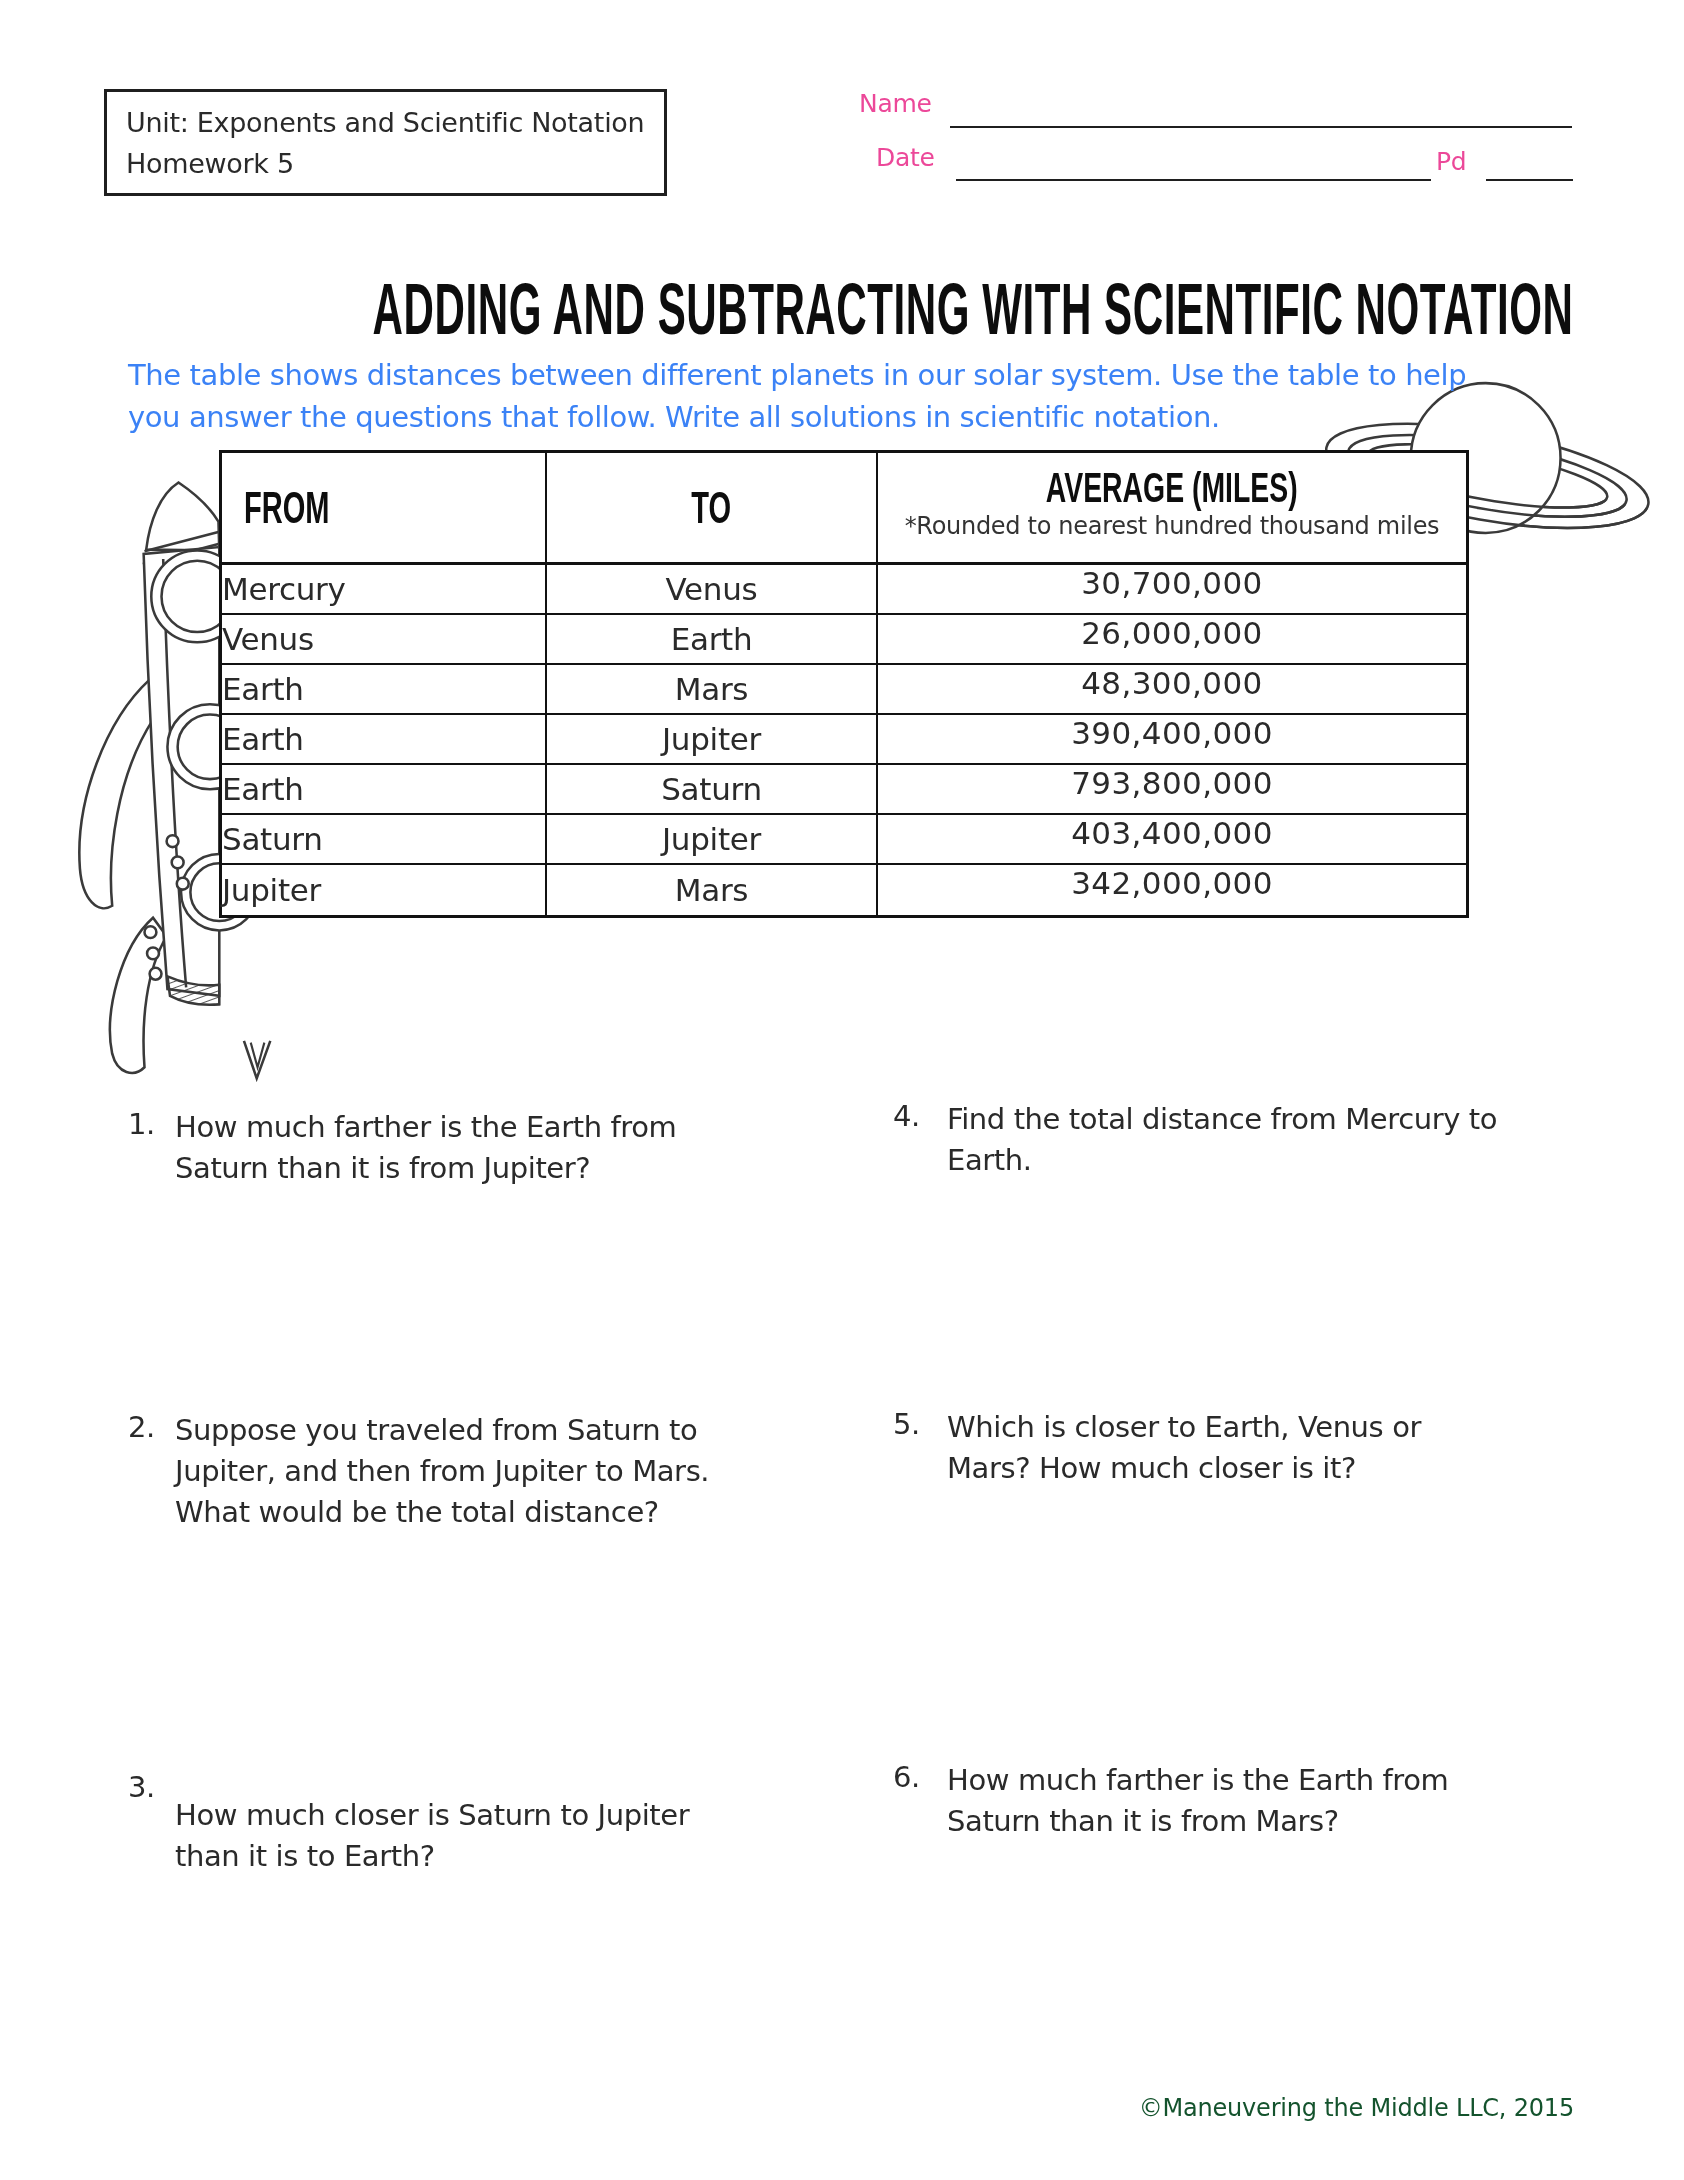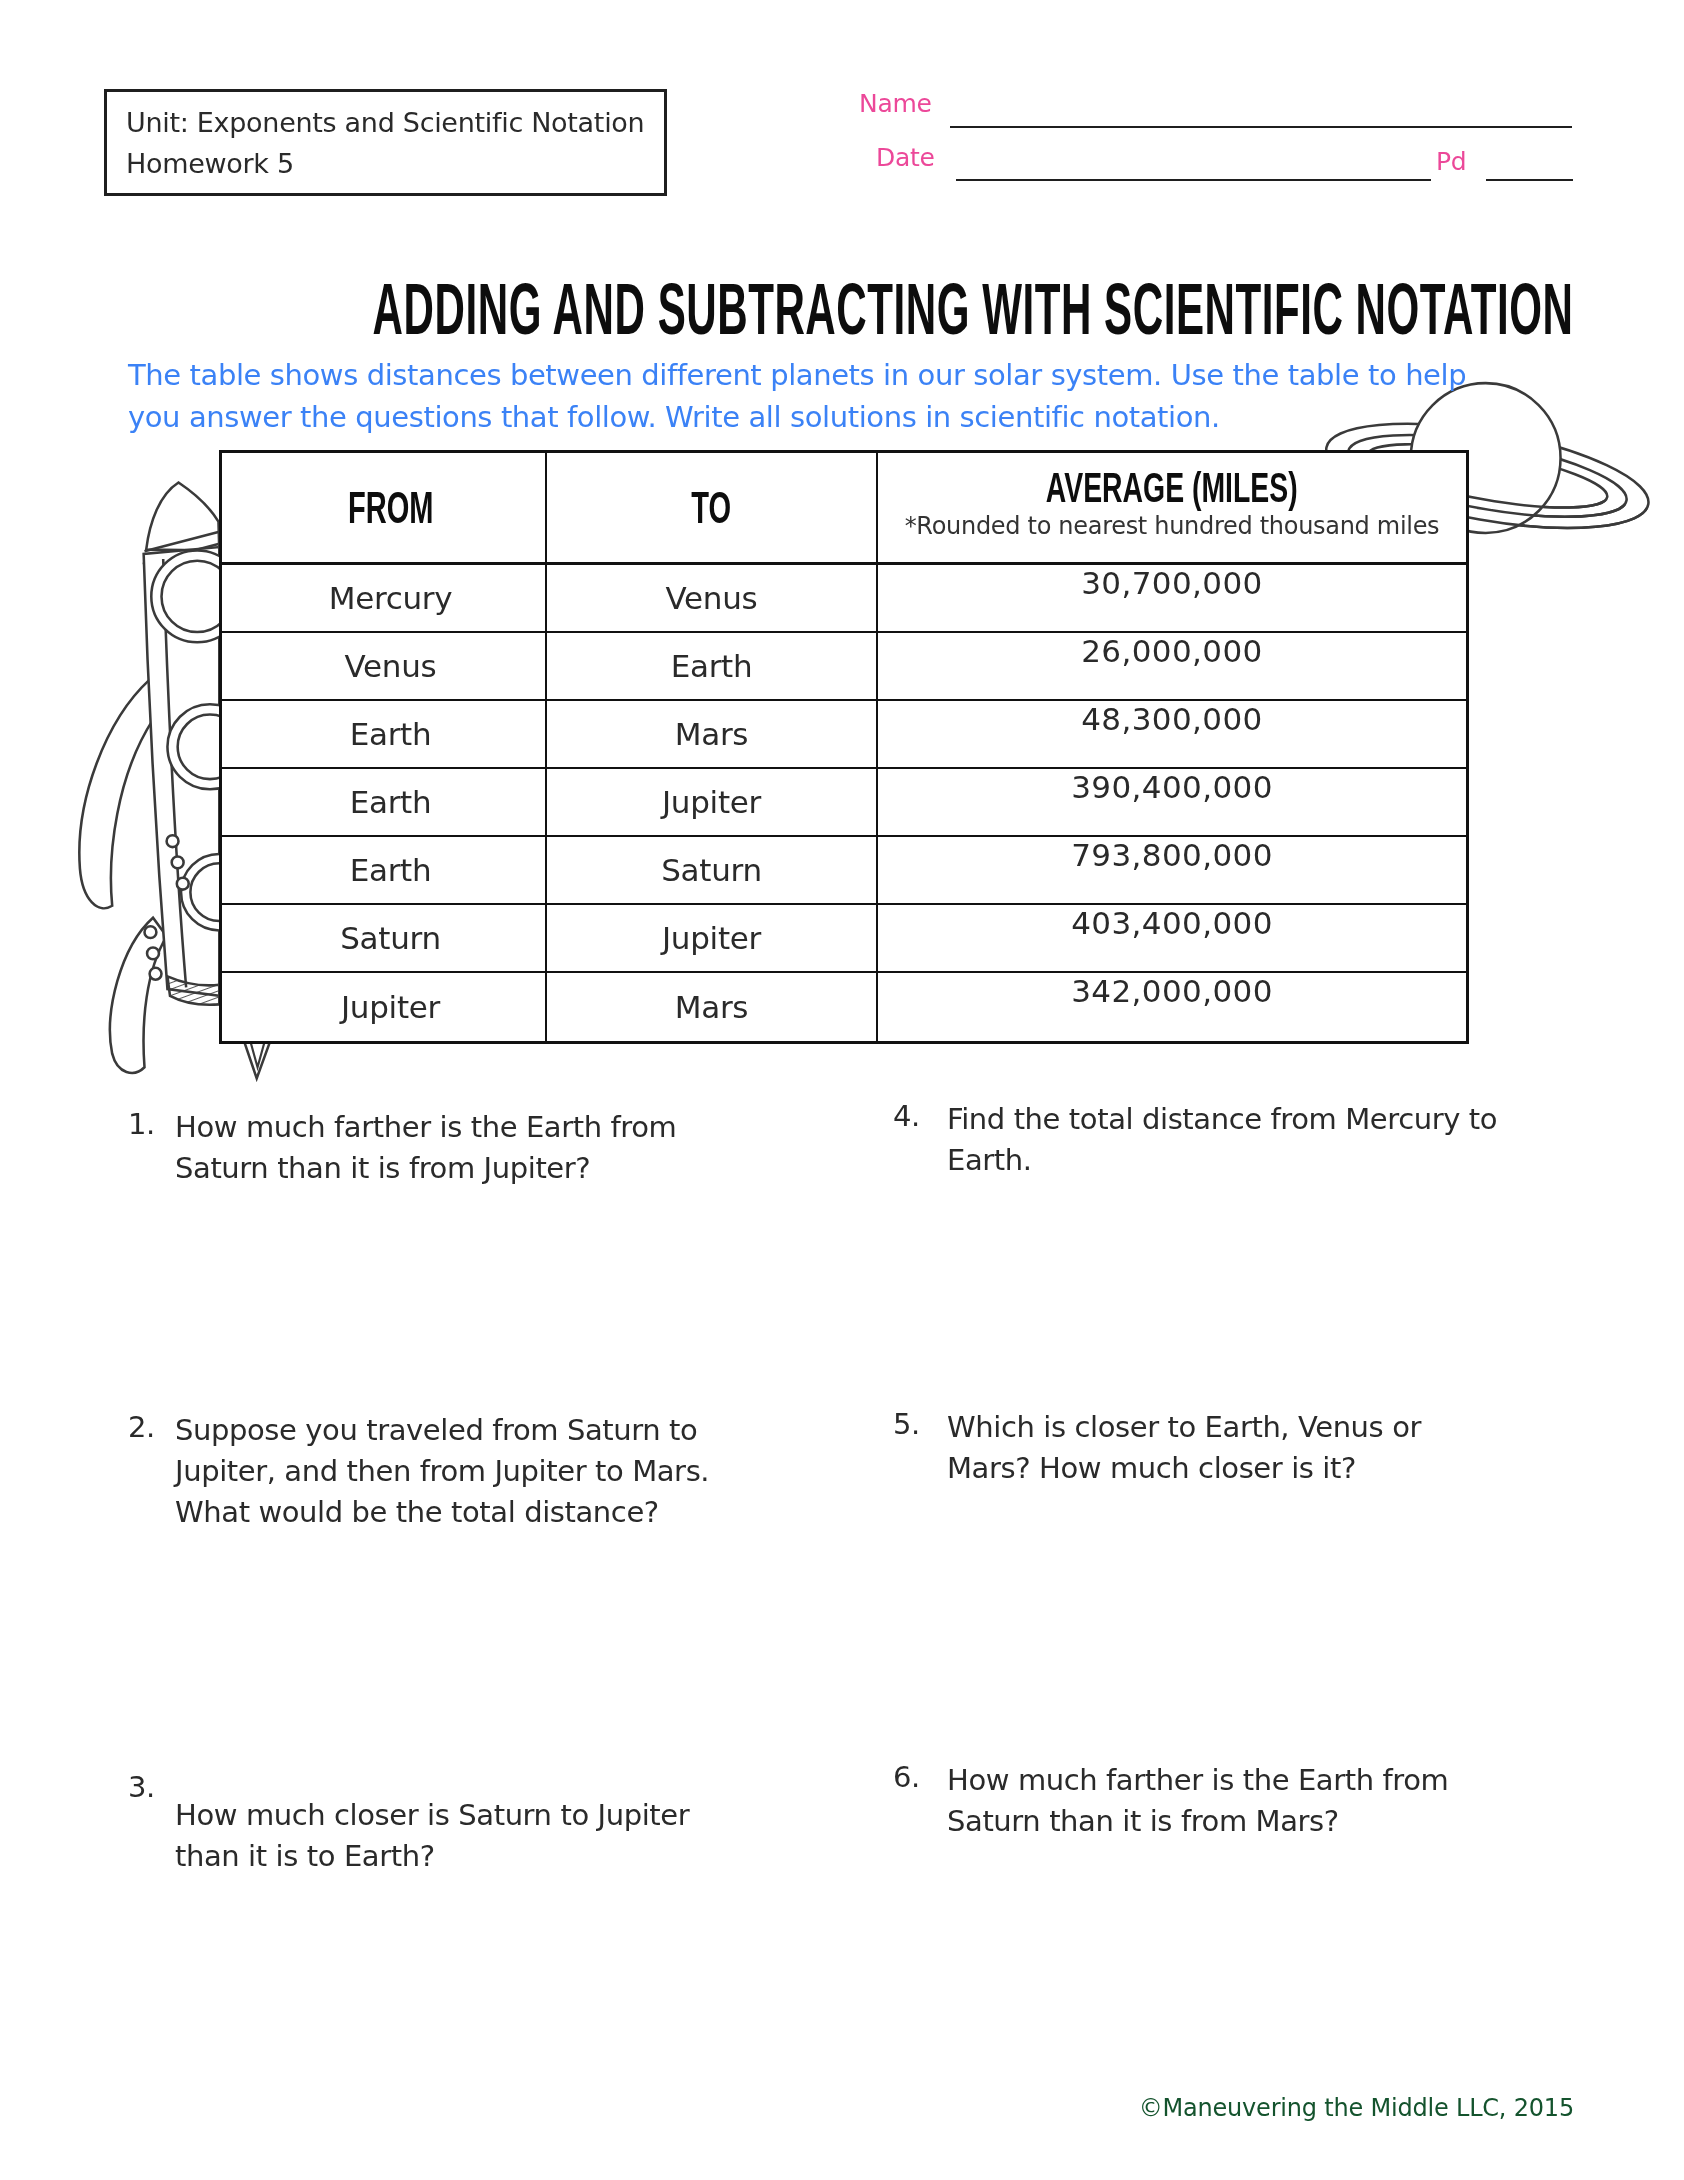--- a/index.html
+++ b/index.html
@@ -30,25 +30,25 @@
     white-space:pre-line;letter-spacing:-0.4px;color:#3b82f6;z-index:4;
   }
   
   .saturn{left:1295px;top:365px;z-index:1;}
   .rocket{left:68px;top:468px;z-index:1;}
   
   .dtable{
     left:219px;top:450px;width:1250px;border:3.4px solid #111;
     box-sizing:border-box;background:#fff;z-index:3;
   }
-  .trow{display:flex;border-bottom:2.6px solid #111;height:68px;box-sizing:border-box;}
+  .trow{display:flex;border-bottom:2.6px solid #111;height:50px;box-sizing:border-box;}
   .trow:last-child{border-bottom:none;}
   .thead-row{display:flex;height:112px;border-bottom:3.4px solid #111;box-sizing:border-box;}
   .c1{width:325px;border-right:2.6px solid #111;box-sizing:border-box;
-      display:flex;align-items:center;justify-content:center;padding-left:14px;}
+      display:flex;align-items:center;justify-content:flex-start;}
   .c2{width:331px;border-right:2.6px solid #111;box-sizing:border-box;
       display:flex;align-items:center;justify-content:center;}
   .c3{flex:1;display:flex;align-items:center;flex-direction:column;}
   .display{
     font-family:"Liberation Sans",sans-serif;font-weight:bold;color:#0d0d0d;
     transform:scaleX(0.66);transform-origin:center;white-space:nowrap;
   }
   .colhead{font-size:44px;}
   .avg-head{font-size:43px;line-height:44px;margin-top:12px;}
   .avg-note{font-size:24px;color:#333;letter-spacing:-0.3px;margin-top:3.4px;}

